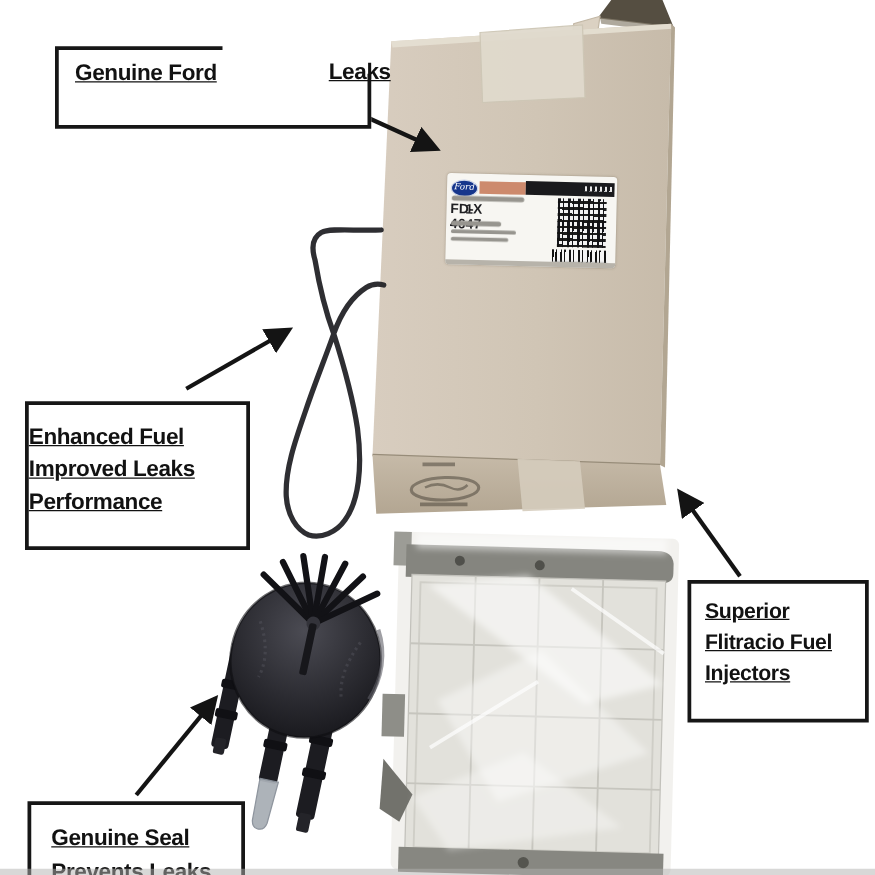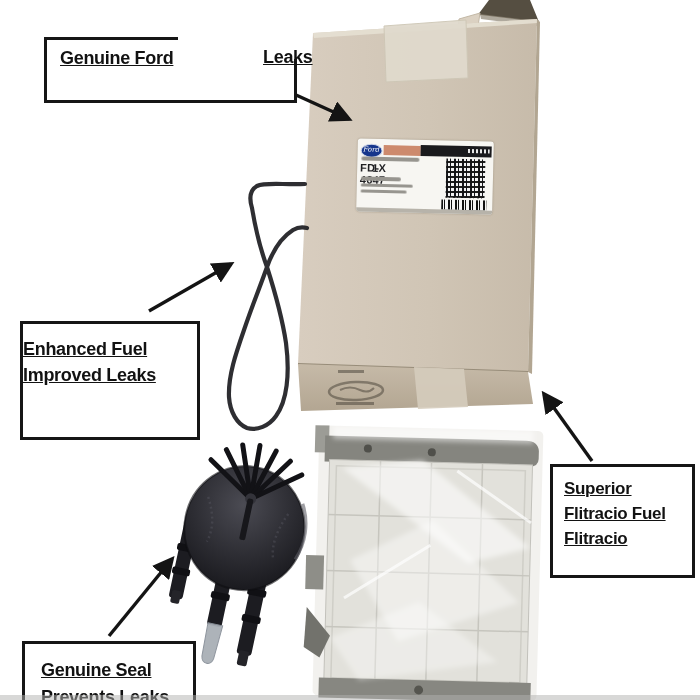--- a/index.html
+++ b/index.html
@@ -199,26 +199,27 @@
 
   <div class="callout co-genuine">
     <div class="erase-patch"></div>
     <span class="part-word ln">Leaks</span>
     <div class="ln">Genuine Ford</div>
   </div>
 
   <div class="callout co-enhanced">
     <div class="ln">Enhanced Fuel</div>
     <div class="ln">Improved Leaks</div>
+    <div class="ln">Performance</div>
   </div>
 
   <div class="callout co-superior">
     <div class="ln">Superior</div>
     <div class="ln">Flitracio Fuel</div>
-    <div class="ln">Flitracio</div>
+    <div class="ln">Injectors</div>
   </div>
 
   <div class="callout co-seal">
     <div class="ln">Genuine Seal</div>
     <div class="ln">Prevents Leaks</div>
   </div>
 
   <div class="bottom-strip"></div>
 </div>
 

